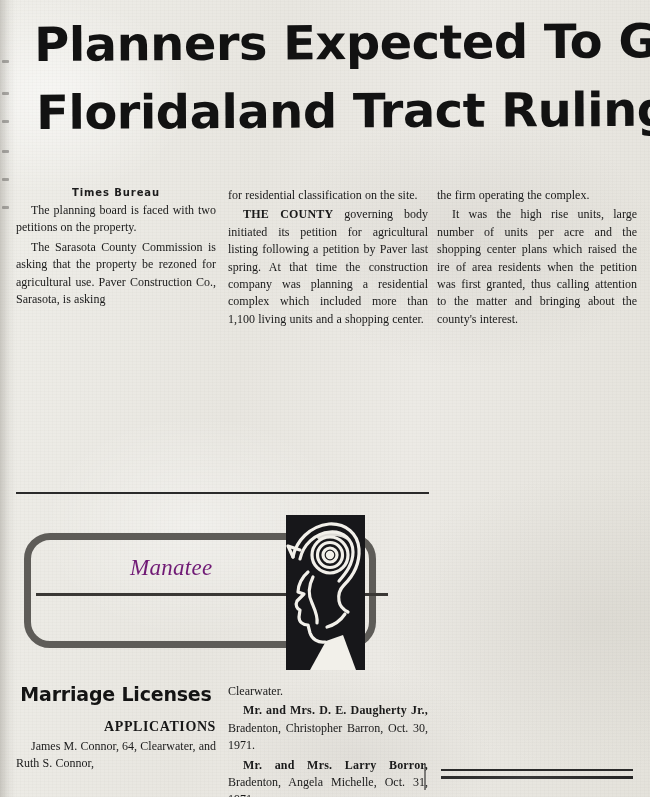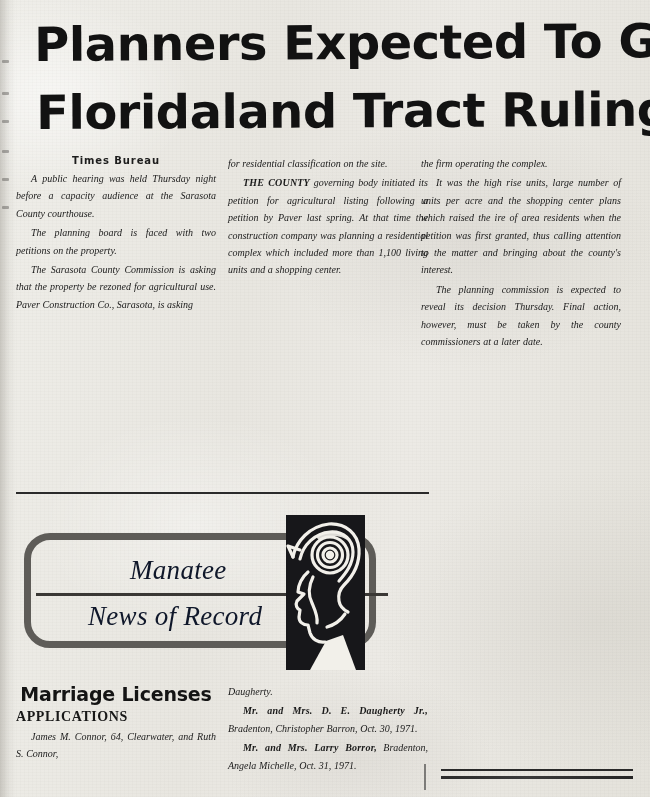--- a/index.html
+++ b/index.html
@@ -43,43 +43,43 @@
     letter-spacing:-.5px;
     color:#121212;
     position:absolute;
     white-space:nowrap;
     transform-origin:left top;
   }
   #hl1{left:34px;top:17px;font-size:47px;transform:scaleX(1.02) rotate(-0.35deg);}
   #hl2{left:36px;top:85px;font-size:47px;transform:scaleX(1.02) rotate(-0.3deg);}
 
   
-  .col{position:absolute;width:200px;}
+  .col{position:absolute;width:200px;margin-top:32px;}
   #c1{left:16px;top:155px;}
   #c2{left:228px;top:155px;}
-  #c3{left:421px;top:155px;}
+  #c3{left:437px;top:155px;}
 
   .byline{
     font-family:"DejaVu Sans", sans-serif;
     font-weight:700;
     font-size:10px;
     letter-spacing:.9px;
     text-align:center;
     margin:0 0 4px 0;
     color:#1d1d1d;
   }
   p.bd{
     margin:0 0 2px 0;
-    font-size:10px;
+    font-size:12px;
     line-height:17.4px;
     text-align:justify;
     text-indent:15px;
     color:#1a1a1a;
     word-spacing:.2px;
-    -webkit-hyphens:none;hyphens:none;font-style:italic;
+    -webkit-hyphens:none;hyphens:none;
   }
   p.bd.nind{text-indent:0;}
   p.bd b{font-weight:700;letter-spacing:.2px;}
 
   
   .rule{position:absolute;background:#2a2a2a;}
   #rule-c12{left:16px;top:492px;width:413px;height:2px;}
   #rule-c3a{left:441px;top:769px;width:192px;height:2px;}
   #rule-c3b{left:441px;top:776px;width:192px;height:3px;
     background:linear-gradient(90deg,#2b2b2b,#3a3a3a 45%,#242424);}
@@ -91,22 +91,22 @@
     border:7px solid #5e5c58;
     border-radius:26px;
     box-sizing:border-box;
     background:transparent;
   }
   #mastline{position:absolute;left:12px;top:60px;width:352px;height:3px;background:#3a3835;}
   .mtxt{
     position:absolute;
     font-family:"Liberation Serif", serif;
     font-style:italic;
-    font-size:27px;
-    color:#0f172a;
+    font-size:23px;
+    color:#701a75;
     letter-spacing:.3px;
   }
   #mt1{left:106px;top:22px;}
   #mt2{left:64px;top:68px;}
 
   
   #emblem{
     position:absolute;left:286px;top:515px;width:79px;height:155px;
     background:#17171a;
     overflow:hidden;
@@ -114,28 +114,28 @@
   #emblem svg{display:block;}
 
   
   #sec1{position:absolute;left:16px;top:683px;width:200px;}
   .sechead{
     font-family:"DejaVu Sans", sans-serif;
     font-weight:700;
     font-size:19px;
     text-align:center;
     letter-spacing:-.2px;
-    margin:0 0 4px 0;
+    margin:0 0 14px 0;
     color:#141414;
   }
   .subhead{
     font-family:"Liberation Serif", serif;
     font-weight:700;
     font-size:14px;
-    text-align:left;
+    text-align:right;
     letter-spacing:.6px;
     margin:0 0 3px 0;
     color:#181818;
   }
   #sec2{position:absolute;left:228px;top:683px;width:200px;}
 
   
   #tick1{position:absolute;left:424px;top:764px;width:2px;height:26px;background:rgba(40,40,40,.55);}
 </style>
 </head>
@@ -153,46 +153,43 @@
     <i style="top:206px"></i>
 </div>
 
 <div id="sheet">
 
   <div class="hl" id="hl1">Planners Expected To Give</div>
   <div class="hl" id="hl2">Floridaland Tract Ruling</div>
 
   <div class="col" id="c1">
     <div class="byline">Times Bureau</div>
-    <p class="bd">A public hearing was held Thursday night before a capacity audience at the Sarasota County courthouse.</p>
     <p class="bd">The planning board is faced with two petitions on the property.</p>
     <p class="bd">The Sarasota County Commission is asking that the property be rezoned for agricultural use. Paver Construction Co., Sarasota, is asking</p>
   </div>
 
   <div class="col" id="c2">
     <p class="bd nind">for residential classification on the site.</p>
     <p class="bd"><b>THE COUNTY</b><span> governing body initiated its petition for agricultural listing following a petition by Paver last spring. At that time the construction company was planning a residential complex which included more than 1,100 living units and a shopping center.</span></p>
   </div>
 
   <div class="col" id="c3">
     <p class="bd nind">the firm operating the complex.</p>
     <p class="bd">It was the high rise units, large number of units per acre and the shopping center plans which raised the ire of area residents when the petition was first granted, thus calling attention to the matter and bringing about the county's interest.</p>
-    <p class="bd">The planning commission is expected to reveal its decision Thursday. Final action, however, must be taken by the county commissioners at a later date.</p>
   </div>
 
   <div class="rule" id="rule-c12"></div>
   <div class="rule" id="rule-c3a"></div>
   <div class="rule" id="rule-c3b"></div>
   <div id="tick1"></div>
 
   <div id="masthead">
     <div id="mastbox"></div>
     <div id="mastline"></div>
     <div class="mtxt" id="mt1">Manatee</div>
-    <div class="mtxt" id="mt2">News of Record</div>
   </div>
 
   <div id="emblem">
     <svg width="79" height="155" viewBox="0 0 79 155" xmlns="http://www.w3.org/2000/svg">
       <rect x="0" y="0" width="79" height="155" fill="#17171a"></rect>
       <g fill="none" stroke="#f2f0ea" stroke-width="3.2" stroke-linejoin="round" stroke-linecap="round">
 
         <path d="M7 42 C10 26 24 11 43 9 C60 8 72 19 73 34 C74 50 66 62 58 70
                  C54 74 52 80 53 86 C54 92 58 95 62 97"></path>
 
@@ -219,19 +216,19 @@
     </svg>
   </div>
 
   <div id="sec1">
     <div class="sechead">Marriage Licenses</div>
     <div class="subhead">APPLICATIONS</div>
     <p class="bd">James M. Connor, 64, Clearwater, and Ruth S. Connor,</p>
   </div>
 
   <div id="sec2">
-    <p class="bd nind">Daugherty.</p>
+    <p class="bd nind">Clearwater.</p>
     <p class="bd"><b>Mr. and Mrs. D. E. Daugherty Jr.,</b><span> Bradenton, Christopher Barron, Oct. 30, 1971.</span></p>
     <p class="bd"><b>Mr. and Mrs. Larry Borror,</b><span> Bradenton, Angela Michelle, Oct. 31, 1971.</span></p>
 
   </div>
 
 </div>
 
 </body></html>

